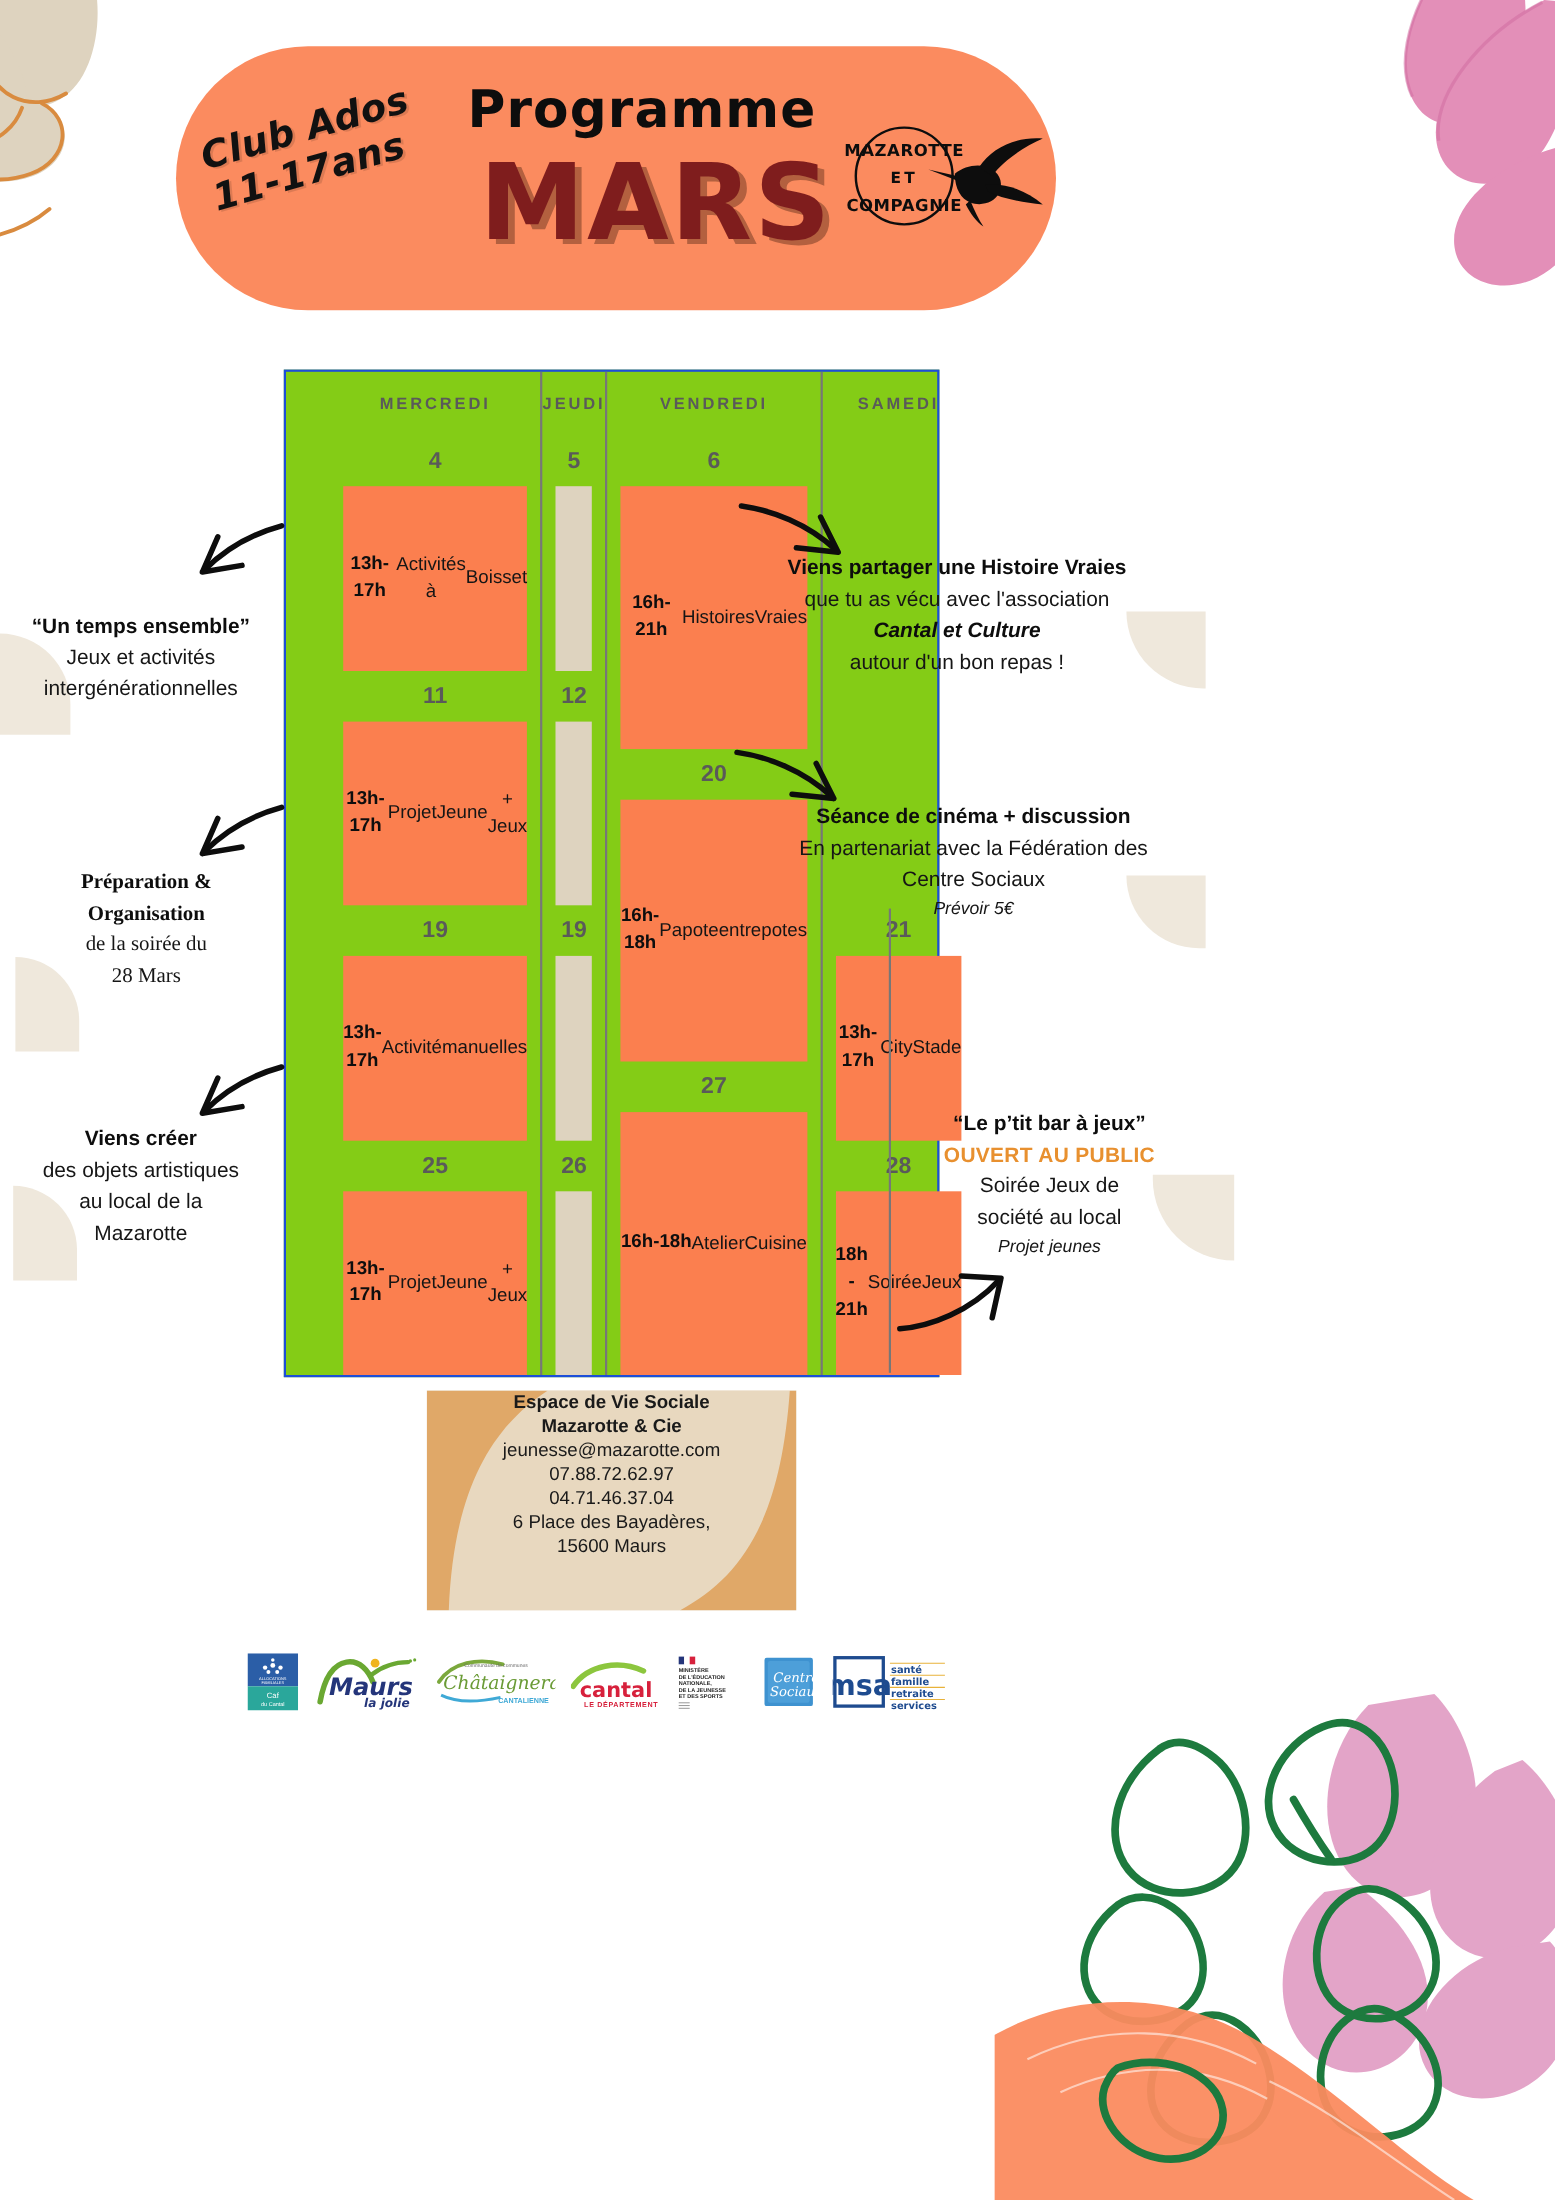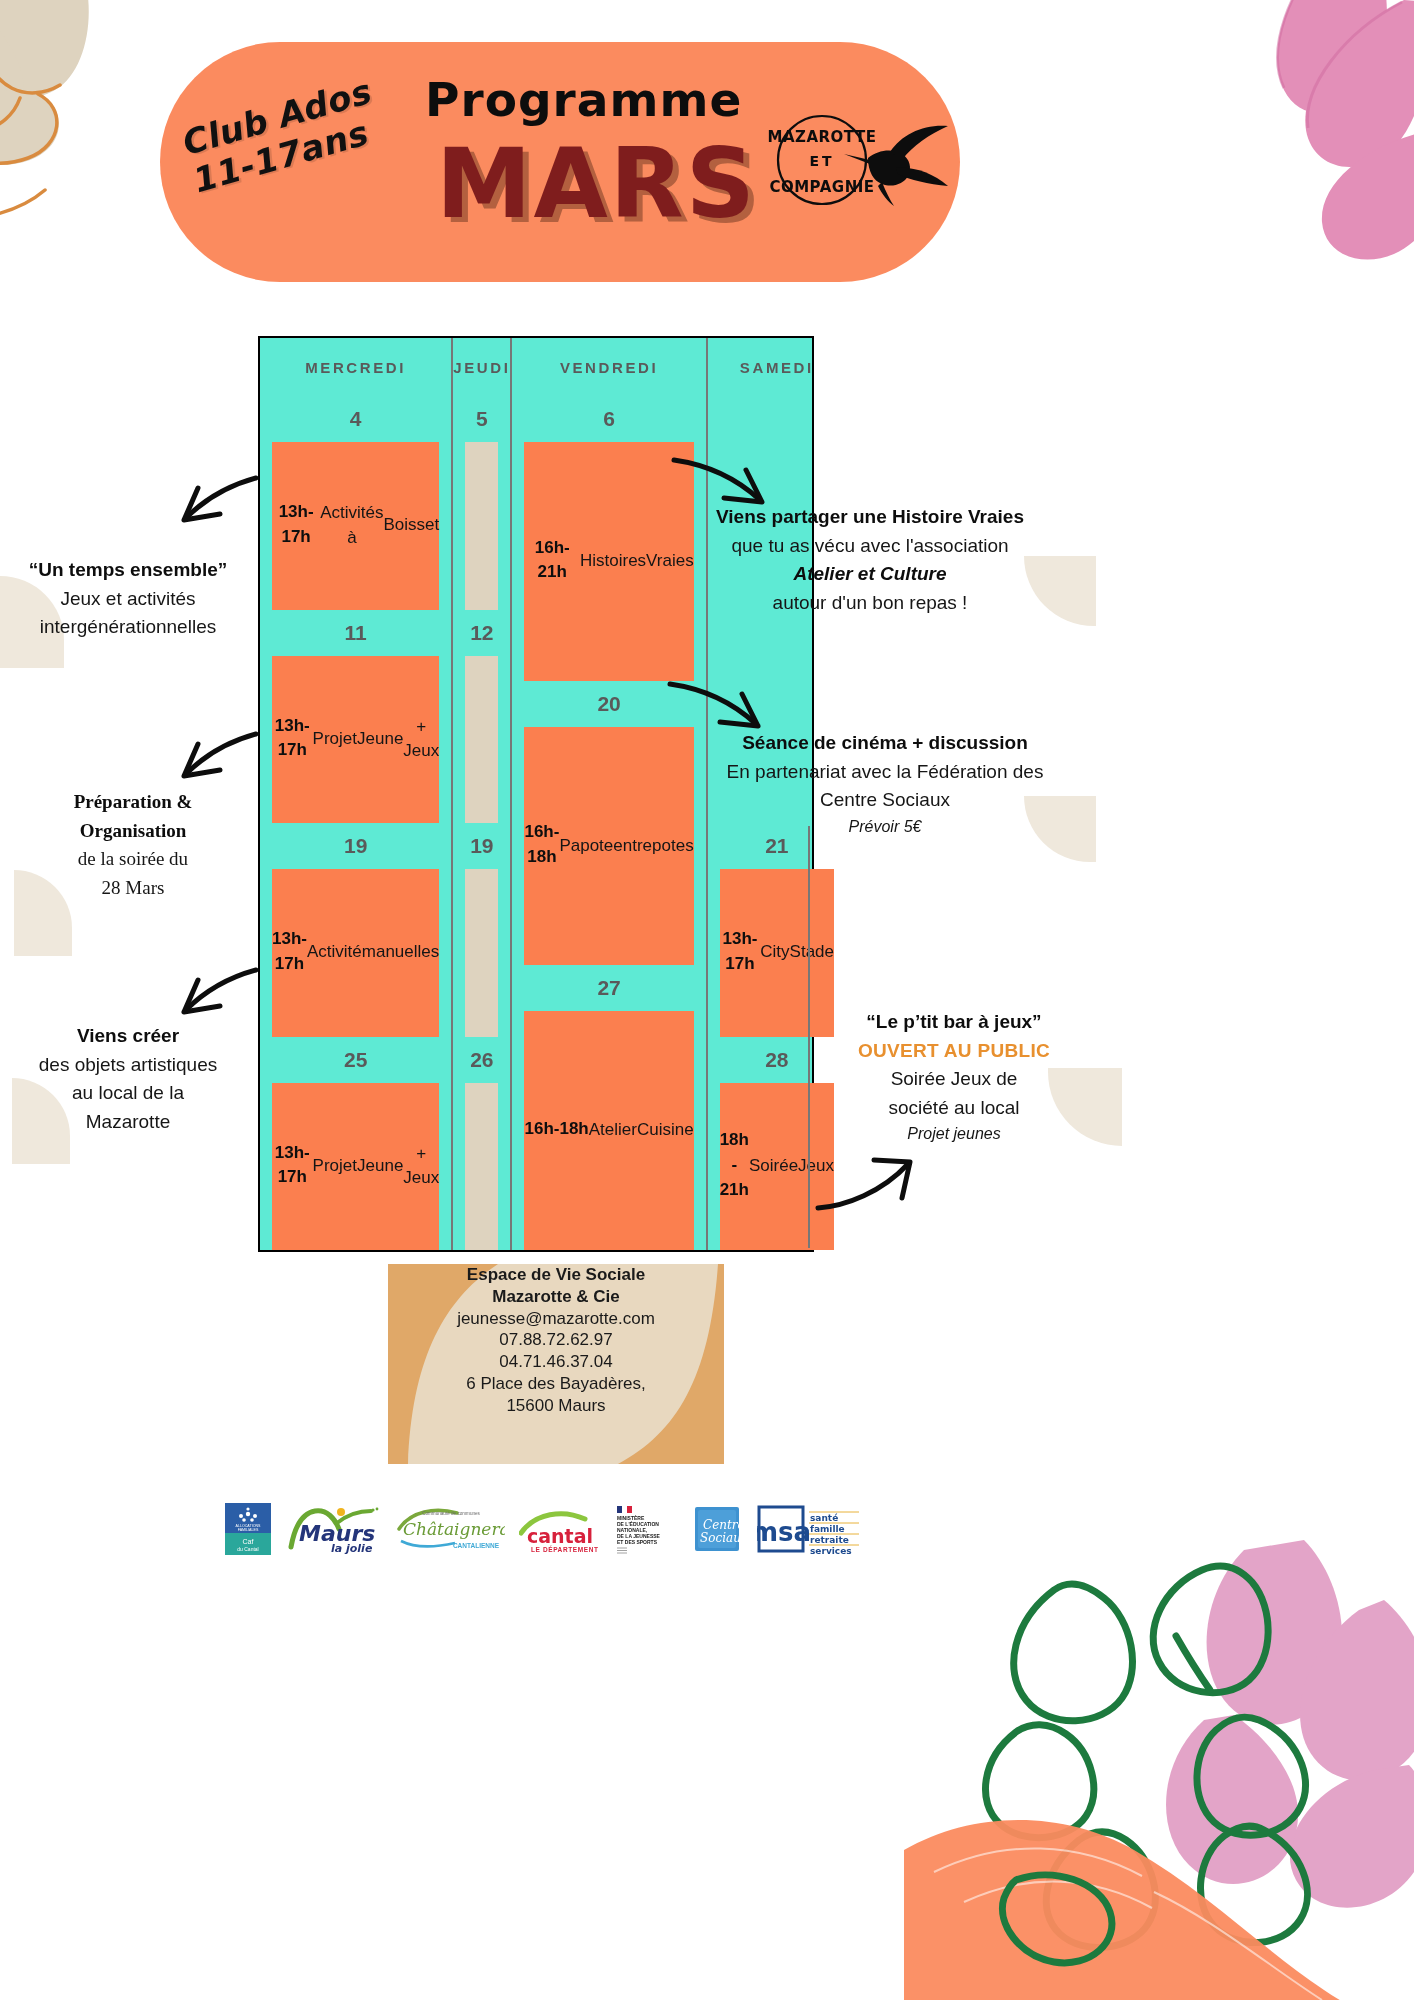--- a/index.html
+++ b/index.html
@@ -44,23 +44,24 @@
     font-family:"DejaVu Sans", sans-serif;
     font-size:96px;font-weight:bold;color:#7f1d1d;
     letter-spacing:2px;
     text-shadow:6px 5px 0 #b3603f;
   }
   #brand-logo{position:absolute;left:760px;top:110px;width:200px;height:100px;}
 
   
   #calendar{
     position:absolute;left:258px;top:336px;width:552px;height:912px;
-    border:2px solid #000000;
-    background:#5eead4;
+    border:2px solid #1d4ed8;
+    background:#84cc16;
     display:flex;
+    padding-left:40px;
   }
   .cal-col{
     position:relative;flex:1;
     border-right:2px solid #777;
     display:flex;flex-direction:column;
   }
   .cal-col:last-child{border-right:none;}
   .col-head{
     height:58px;display:flex;align-items:center;justify-content:center;
     font-size:15px;font-weight:bold;letter-spacing:2.6px;color:#5a5a5a;
@@ -383,21 +384,21 @@
 <div class="note" id="note-left-3">
   <div class="t1">Viens créer</div>
   <div class="t2">des objets artistiques</div>
   <div class="t2">au local de la</div>
   <div class="t2">Mazarotte</div>
 </div>
 
 <div class="note" id="note-right-1">
   <div class="t1">Viens partager une Histoire Vraies</div>
   <div class="t2">que tu as vécu avec l'association</div>
-  <div class="t3">Atelier et Culture</div>
+  <div class="t3">Cantal et Culture</div>
   <div class="t2">autour d'un bon repas !</div>
 </div>
 
 <div class="note" id="note-right-2">
   <div class="t1">Séance de cinéma + discussion</div>
   <div class="t2">En partenariat avec la Fédération des</div>
   <div class="t2">Centre Sociaux</div>
   <div class="t4">Prévoir 5€</div>
 </div>
 

